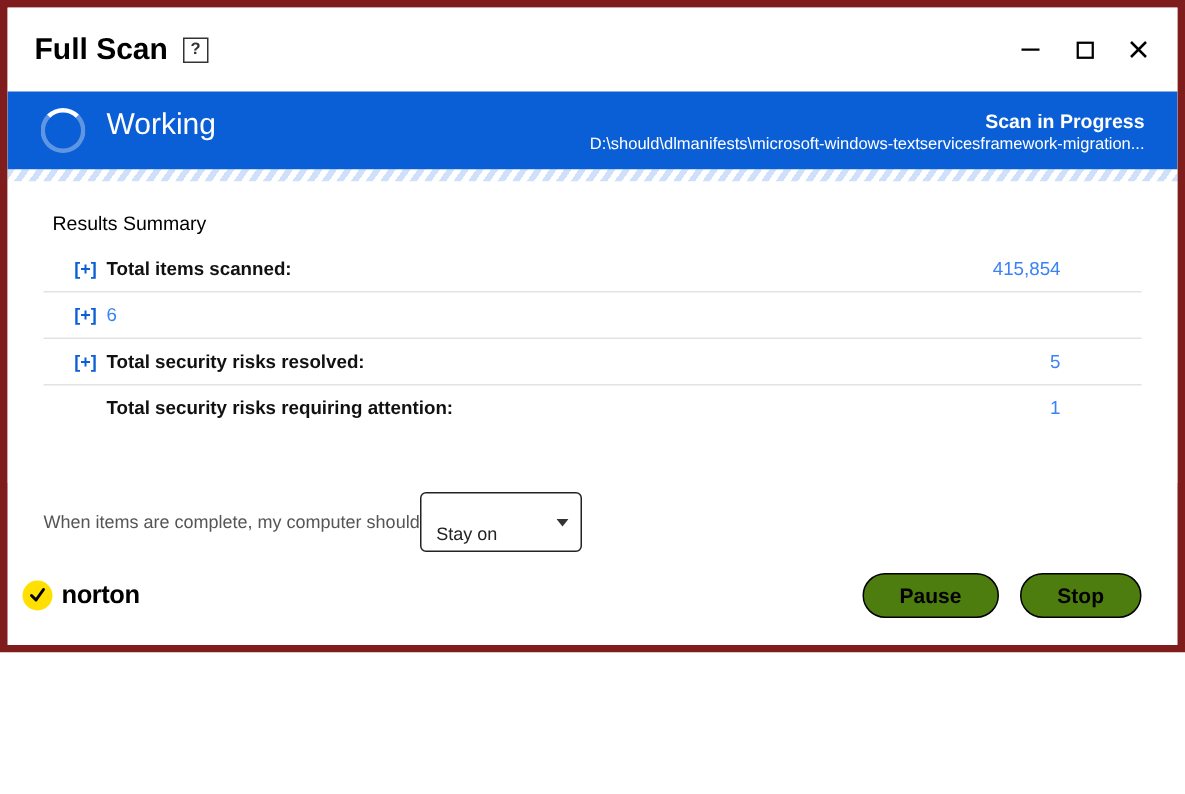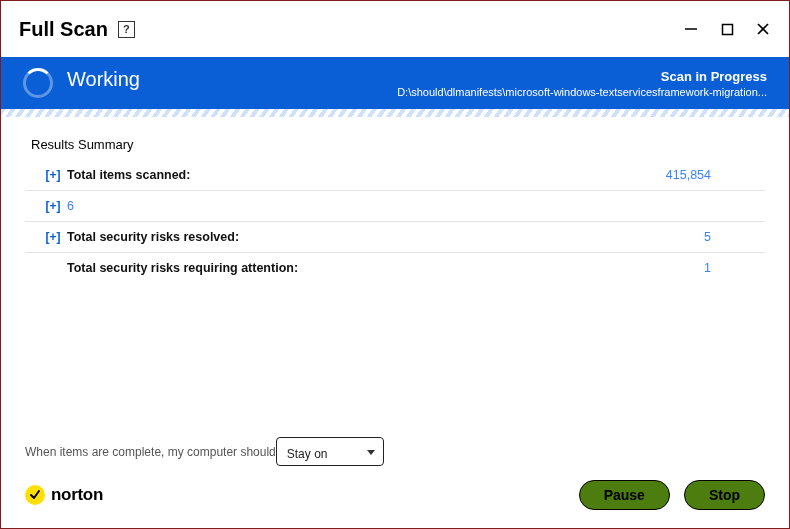--- a/index.html
+++ b/index.html
@@ -1,20 +1,20 @@
 <!DOCTYPE html>
 <html><head>
   <meta charset="utf-8">
   <style>
     * { margin: 0; padding: 0; box-sizing: border-box; font-family: Arial, Helvetica, sans-serif; }
     body { background: #fff; }
     .window {
       width: 790px;
-      height: 529px;
-      border: 1px solid #7f1d1d;
+      height: 435px;
+      border: 5px solid #7f1d1d;
       display: flex;
       flex-direction: column;
       overflow: hidden;
     }
     .titlebar {
       height: 56px;
       padding: 0 18px;
       display: flex;
       align-items: center;
       justify-content: space-between;
@@ -84,34 +84,34 @@
       padding: 6px 24px 10px 24px;
       display: flex;
       align-items: center;
       gap: 0;
       font-size: 12px;
       color: #555;
     }
     .select {
       border: 1px solid #222;
       border-radius: 4px;
-      padding: 9px 26px 4px 10px;
+      padding: 20px 26px 4px 10px;
       font-size: 12px;
       color: #222;
       background: #fff;
       position: relative;
       display: inline-flex;
       align-items: center;
       min-width: 108px;
     }
     .select .caret {
       position: absolute; right: 8px; top: 50%; transform: translateY(-50%);
     }
     .footer-bottom {
-      padding: 4px 24px 18px 24px;
+      padding: 4px 24px 18px 10px;
       display: flex;
       justify-content: space-between;
     }
     .brand { display: flex; align-items: center; gap: 6px; }
     .brand-badge {
       width: 20px; height: 20px; border-radius: 50%;
       background: #ffe000;
       display: flex; align-items: center; justify-content: center;
     }
     .brand-text { font-size: 17px; font-weight: 700; color: #000; letter-spacing: -0.3px; }

